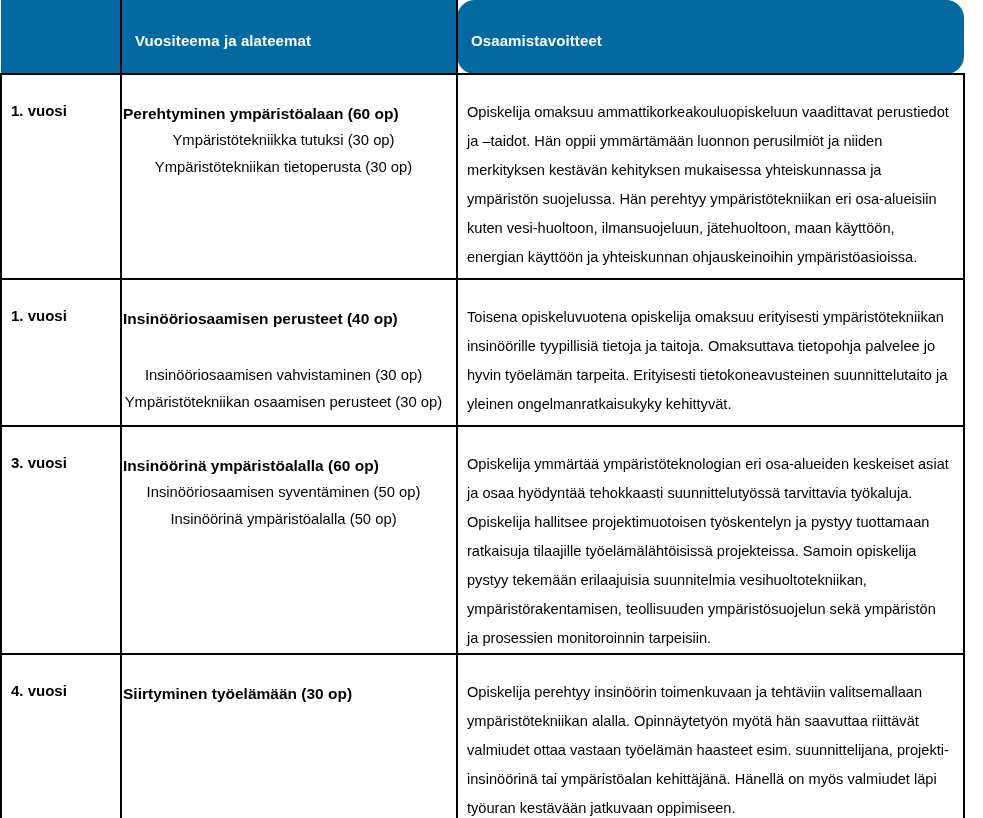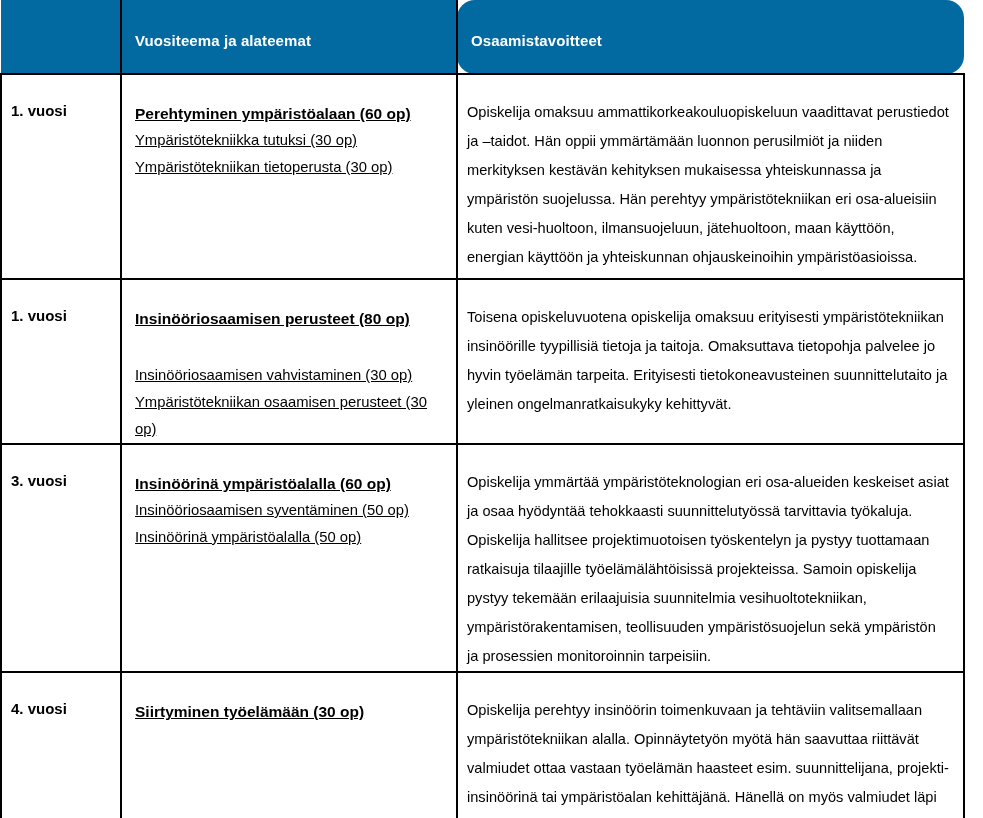--- a/index.html
+++ b/index.html
@@ -53,33 +53,33 @@
   tr.r2 { height: 147px; }
   tr.r3 { height: 203px; }
   tr.r4 { height: 177px; }
 
   td.year-cell {
     font-weight: bold;
     font-size: 15px;
     padding: 27px 4px 0 9px;
   }
   td.theme-cell {
-    padding: 25px 12px 0 13px;
-    text-decoration: underline;
+    padding: 25px 12px 0 1px;
   }
   .theme-title {
     font-weight: bold;
     font-size: 15.5px;
     line-height: 27px;
   }
   .subthemes { margin-top: 0; }
   .subthemes.gap { margin-top: 30px; }
   .subtheme {
     font-size: 14.8px;
     line-height: 27px;
+    text-align: center;
   }
   td.objectives-cell {
     padding: 23px 14px 0 9px;
   }
   .objectives-text {
     font-size: 14.6px;
     line-height: 29px;
   }
 </style>
 </head>
@@ -108,21 +108,21 @@
           <div class="subtheme">Ympäristötekniikan tietoperusta (30 op)</div>
         </div>
       </td>
       <td class="objectives-cell">
         <div class="objectives-text">Opiskelija omaksuu ammattikorkeakouluopiskeluun vaadittavat perustiedot ja –taidot. Hän oppii ymmärtämään luonnon perusilmiöt ja niiden merkityksen kestävän kehityksen mukaisessa yhteiskunnassa ja ympäristön suojelussa. Hän perehtyy ympäristötekniikan eri osa-alueisiin kuten vesi-huoltoon, ilmansuojeluun, jätehuoltoon, maan käyttöön, energian käyttöön ja yhteiskunnan ohjauskeinoihin ympäristöasioissa.</div>
       </td>
     </tr>
     <tr class="r2">
       <td class="year-cell">1. vuosi</td>
       <td class="theme-cell">
-        <div class="theme-title">Insinööriosaamisen perusteet (80 op)</div>
+        <div class="theme-title">Insinööriosaamisen perusteet (40 op)</div>
         <div class="subthemes gap">
           <div class="subtheme">Insinööriosaamisen vahvistaminen (30 op)</div>
           <div class="subtheme">Ympäristötekniikan osaamisen perusteet (30 op)</div>
         </div>
       </td>
       <td class="objectives-cell">
         <div class="objectives-text">Toisena opiskeluvuotena opiskelija omaksuu erityisesti ympäristötekniikan insinöörille tyypillisiä tietoja ja taitoja. Omaksuttava tietopohja palvelee jo hyvin työelämän tarpeita. Erityisesti tietokoneavusteinen suunnittelutaito ja yleinen ongelmanratkaisukyky kehittyvät.</div>
       </td>
     </tr>
     <tr class="r3">

